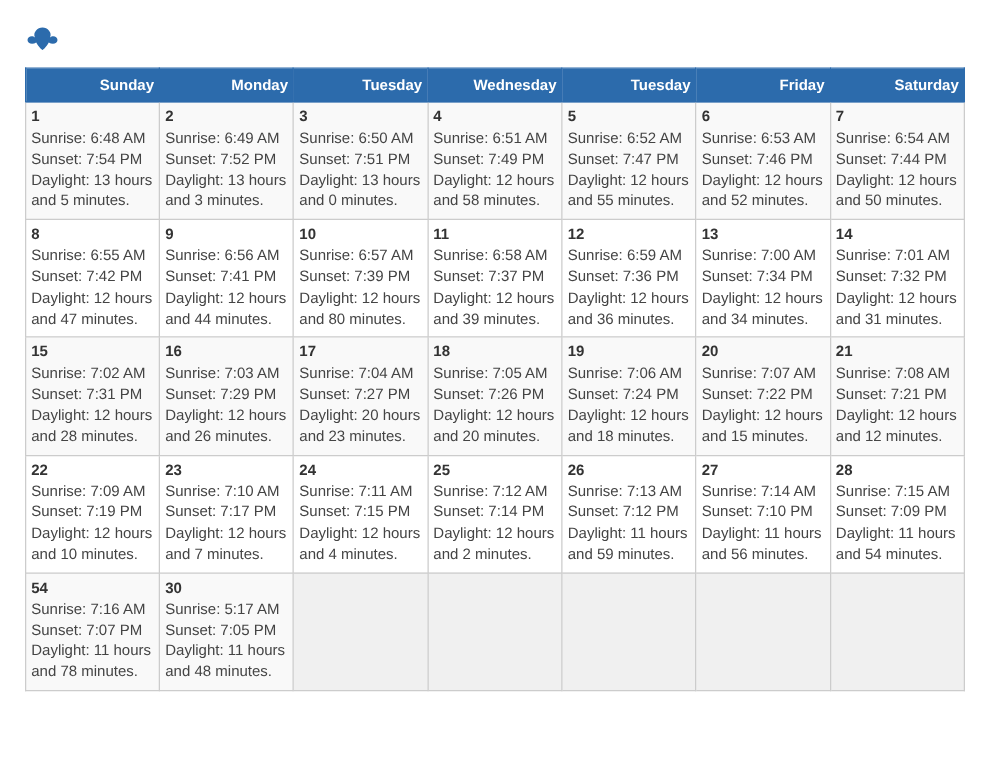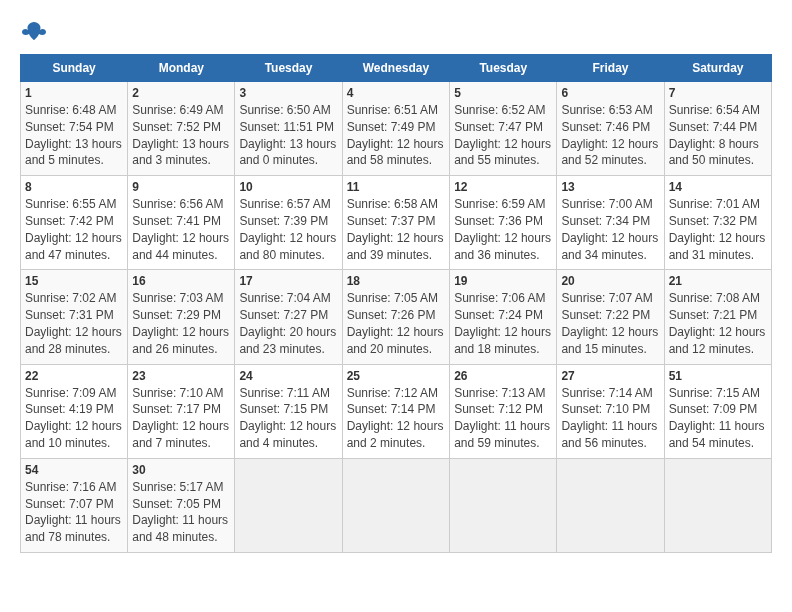--- a/index.html
+++ b/index.html
@@ -49,21 +49,21 @@
     }
     .calendar {
       width: 100%;
       border-collapse: collapse;
       font-size: 10.5px;
     }
     .calendar thead tr th {
       background-color: #2c6bac;
       color: #fff;
       padding: 6px 4px;
-      text-align: center;
+      text-align: right;
       font-size: 12px;
       font-weight: bold;
       border: 1px solid #2c6bac;
     }
     .calendar tbody tr td {
       border: 1px solid #ccc;
       vertical-align: top;
       padding: 4px 4px 6px 4px;
       width: 108px;
       min-height: 70px;
@@ -140,21 +140,21 @@
         <div class="day-info">
           <span>Sunrise: 6:49 AM</span><br>
           <span>Sunset: 7:52 PM</span><br>
           <span>Daylight: 13 hours and 3 minutes.</span>
         </div>
       </td>
         <td>
         <span class="day-num">3</span>
         <div class="day-info">
           <span>Sunrise: 6:50 AM</span><br>
-          <span>Sunset: 11:51 PM</span><br>
+          <span>Sunset: 7:51 PM</span><br>
           <span>Daylight: 13 hours and 0 minutes.</span>
         </div>
       </td>
         <td>
         <span class="day-num">4</span>
         <div class="day-info">
           <span>Sunrise: 6:51 AM</span><br>
           <span>Sunset: 7:49 PM</span><br>
           <span>Daylight: 12 hours and 58 minutes.</span>
         </div>
@@ -173,21 +173,21 @@
           <span>Sunrise: 6:53 AM</span><br>
           <span>Sunset: 7:46 PM</span><br>
           <span>Daylight: 12 hours and 52 minutes.</span>
         </div>
       </td>
         <td>
         <span class="day-num">7</span>
         <div class="day-info">
           <span>Sunrise: 6:54 AM</span><br>
           <span>Sunset: 7:44 PM</span><br>
-          <span>Daylight: 8 hours and 50 minutes.</span>
+          <span>Daylight: 12 hours and 50 minutes.</span>
         </div>
       </td>
       </tr>
       <tr>
         <td>
         <span class="day-num">8</span>
         <div class="day-info">
           <span>Sunrise: 6:55 AM</span><br>
           <span>Sunset: 7:42 PM</span><br>
           <span>Daylight: 12 hours and 47 minutes.</span>
@@ -298,21 +298,21 @@
           <span>Sunset: 7:21 PM</span><br>
           <span>Daylight: 12 hours and 12 minutes.</span>
         </div>
       </td>
       </tr>
       <tr>
         <td>
         <span class="day-num">22</span>
         <div class="day-info">
           <span>Sunrise: 7:09 AM</span><br>
-          <span>Sunset: 4:19 PM</span><br>
+          <span>Sunset: 7:19 PM</span><br>
           <span>Daylight: 12 hours and 10 minutes.</span>
         </div>
       </td>
         <td>
         <span class="day-num">23</span>
         <div class="day-info">
           <span>Sunrise: 7:10 AM</span><br>
           <span>Sunset: 7:17 PM</span><br>
           <span>Daylight: 12 hours and 7 minutes.</span>
         </div>
@@ -343,21 +343,21 @@
       </td>
         <td>
         <span class="day-num">27</span>
         <div class="day-info">
           <span>Sunrise: 7:14 AM</span><br>
           <span>Sunset: 7:10 PM</span><br>
           <span>Daylight: 11 hours and 56 minutes.</span>
         </div>
       </td>
         <td>
-        <span class="day-num">51</span>
+        <span class="day-num">28</span>
         <div class="day-info">
           <span>Sunrise: 7:15 AM</span><br>
           <span>Sunset: 7:09 PM</span><br>
           <span>Daylight: 11 hours and 54 minutes.</span>
         </div>
       </td>
       </tr>
       <tr>
         <td>
         <span class="day-num">54</span>

